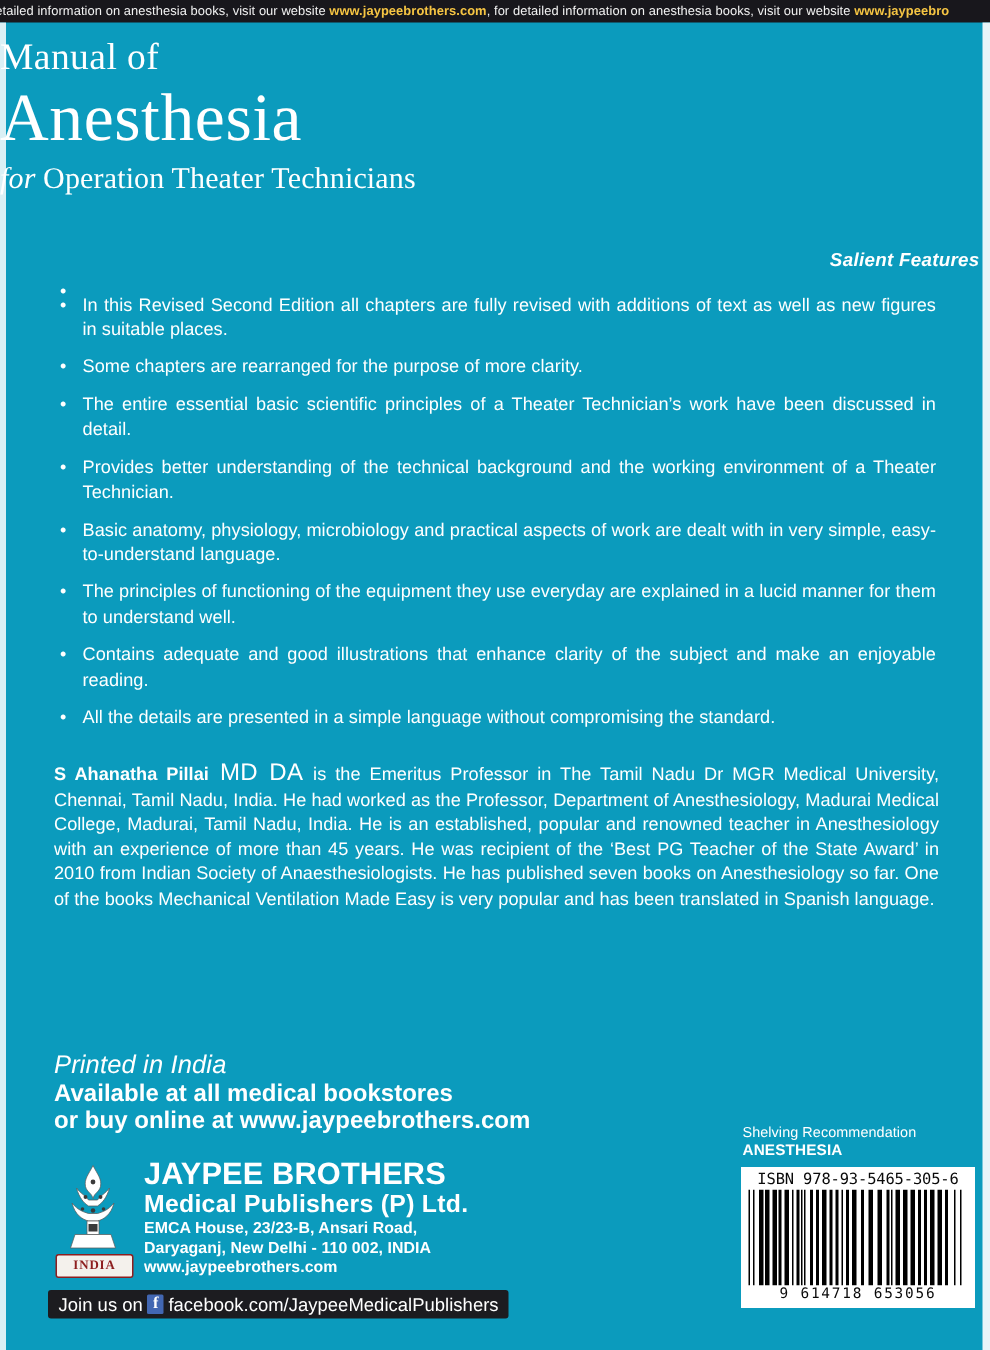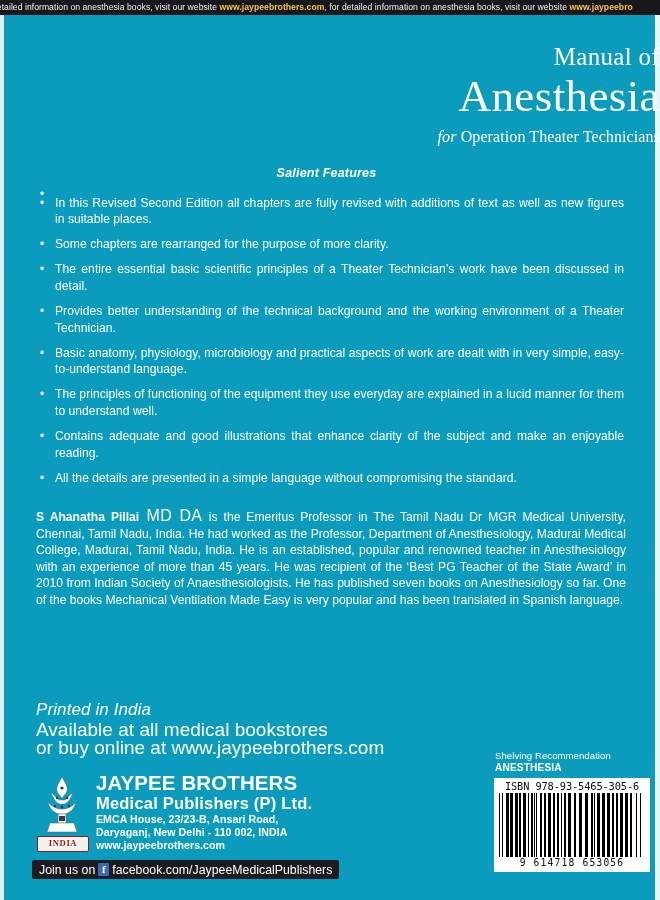--- a/index.html
+++ b/index.html
@@ -59,56 +59,55 @@
     position: absolute;
     right: 0; top: 15px;
     width: 5px; height: 885px;
     background: #ffffff;
     opacity: 0.9;
   }
 
   
   #title-block {
     position: absolute;
-    top: 42px;
+    top: 24px;
     left: 0;
     width: 660px;
-    text-align: right;
+    text-align: left;
     color: #ffffff;
     font-family: "Liberation Serif", serif;
   }
   #title-manual {
     font-size: 25px;
     line-height: 30px;
     letter-spacing: 0.3px;
   }
   #title-main {
     font-size: 45px;
     line-height: 52px;
     letter-spacing: 0.4px;
     margin-top: -2px;
   }
   #title-sub {
-    font-size: 16px;
+    font-size: 20px;
     line-height: 28px;
     margin-top: 1px;
     letter-spacing: 0.1px;
-    padding-left: 15px;
   }
   #title-sub .ital {
     font-style: italic;
   }
 
   
   #features-heading {
     position: absolute;
     top: 166px;
     left: 0;
     width: 653px;
-    text-align: center;
+    text-align: right;
     color: #ffffff;
     font-size: 12.5px;
     font-weight: bold;
     font-style: italic;
     letter-spacing: 0.2px;
   }
 
   #features {
     position: absolute;
     top: 186px;
@@ -163,22 +162,22 @@
     font-style: italic;
     letter-spacing: 0.1px;
   }
 
   
   #available {
     position: absolute;
     top: 721px;
     left: 36px;
     color: #ffffff;
-    font-size: 19px;
-    font-weight: normal;
+    font-size: 16px;
+    font-weight: bold;
     line-height: 17.5px;
     letter-spacing: 0.02px;
   }
 
   
   #publisher {
     position: absolute;
     top: 772px;
     left: 36px;
     width: 330px;

